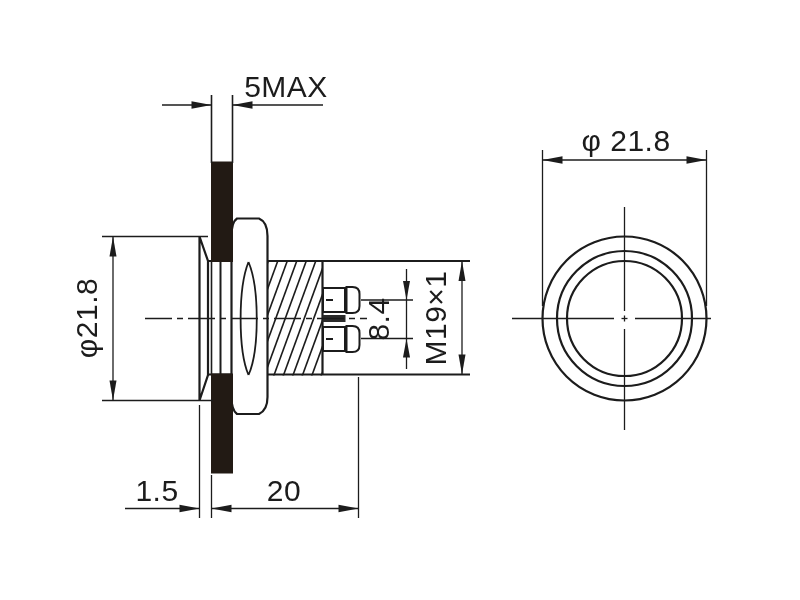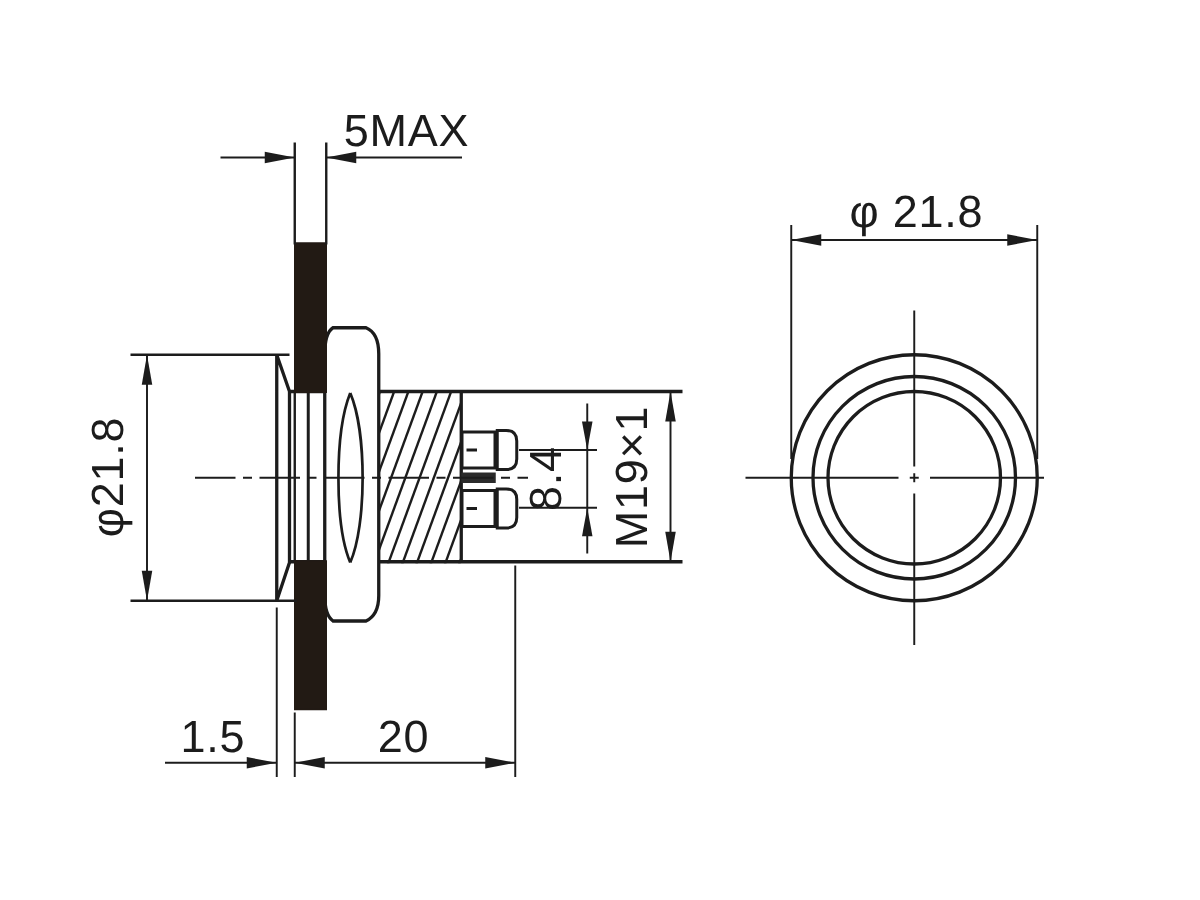--- a/index.html
+++ b/index.html
@@ -2,20 +2,21 @@
 <html><head>
 <meta charset="utf-8">
 <style>
   html, body { margin: 0; padding: 0; background: #ffffff; }
   #stage {
     position: relative;
     width: 696px; height: 600px;
     background: #ffffff;
     font-family: "Liberation Sans", sans-serif;
     overflow: hidden;
+    margin-left: 15px;
   }
   svg { display: block; }
   .dim-text {
     font-family: "Liberation Sans", sans-serif;
     font-size: 30px;
     fill: #1c1c1c;
     letter-spacing: 0.5px;
   }
 </style>
 </head>

